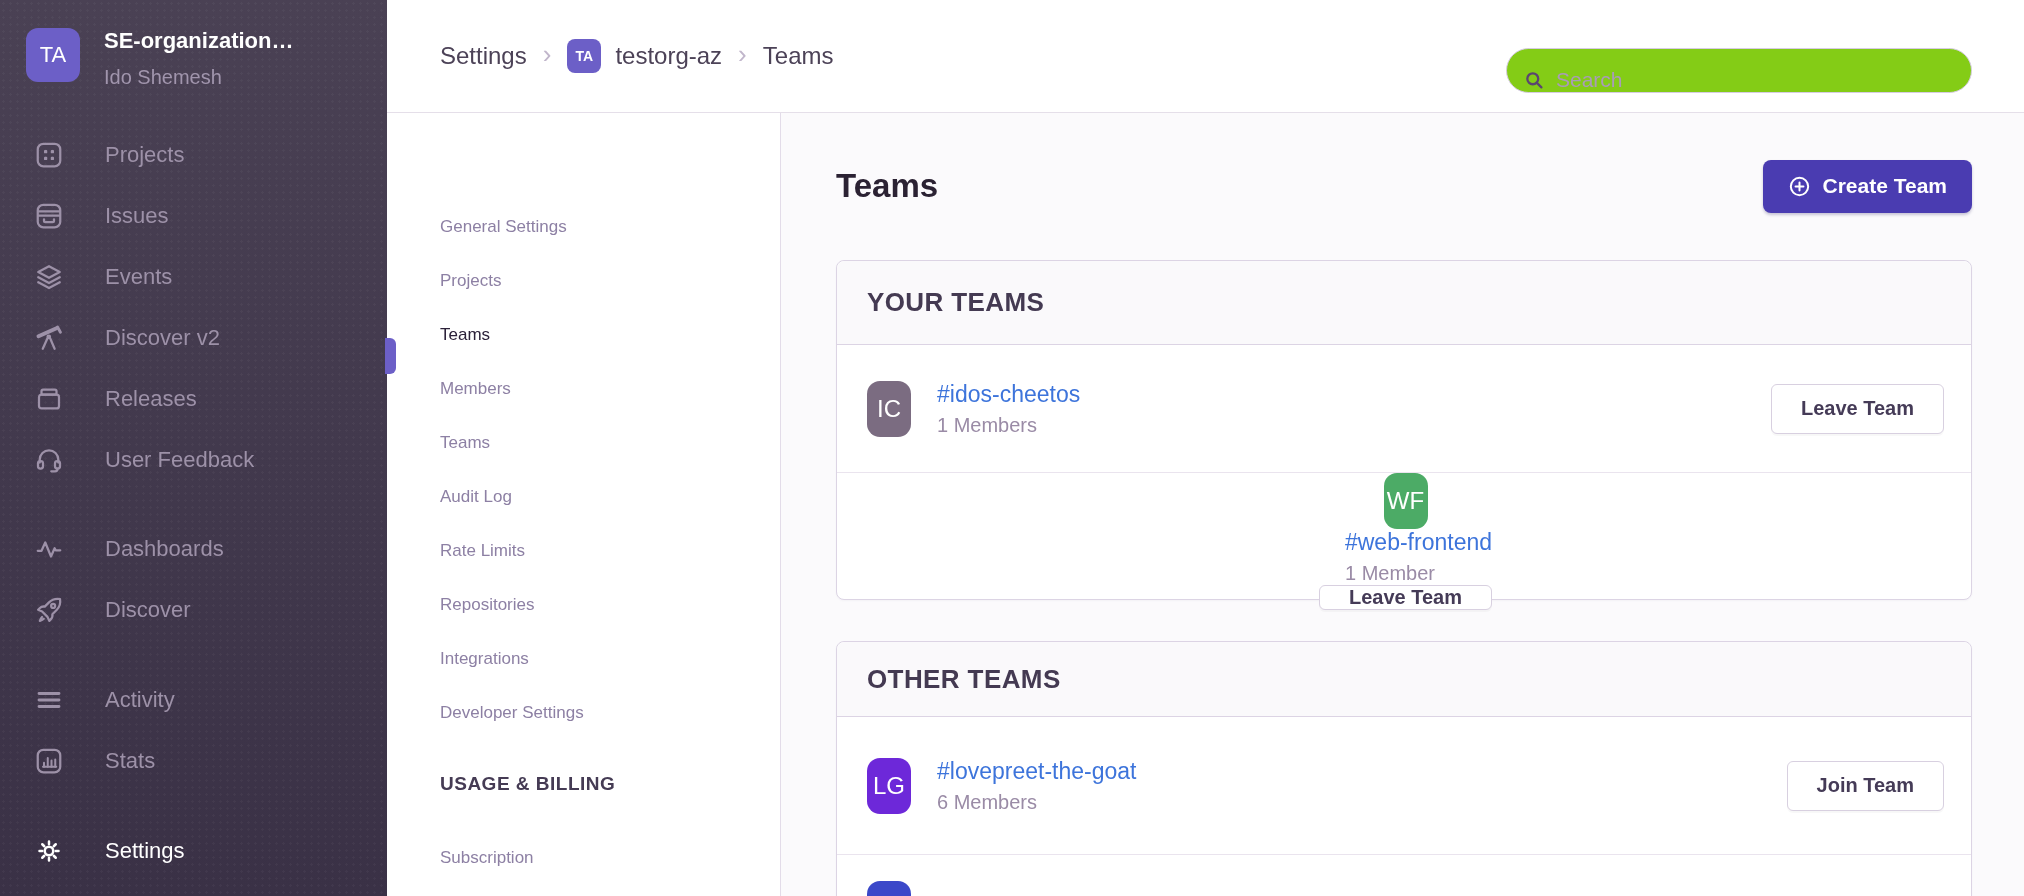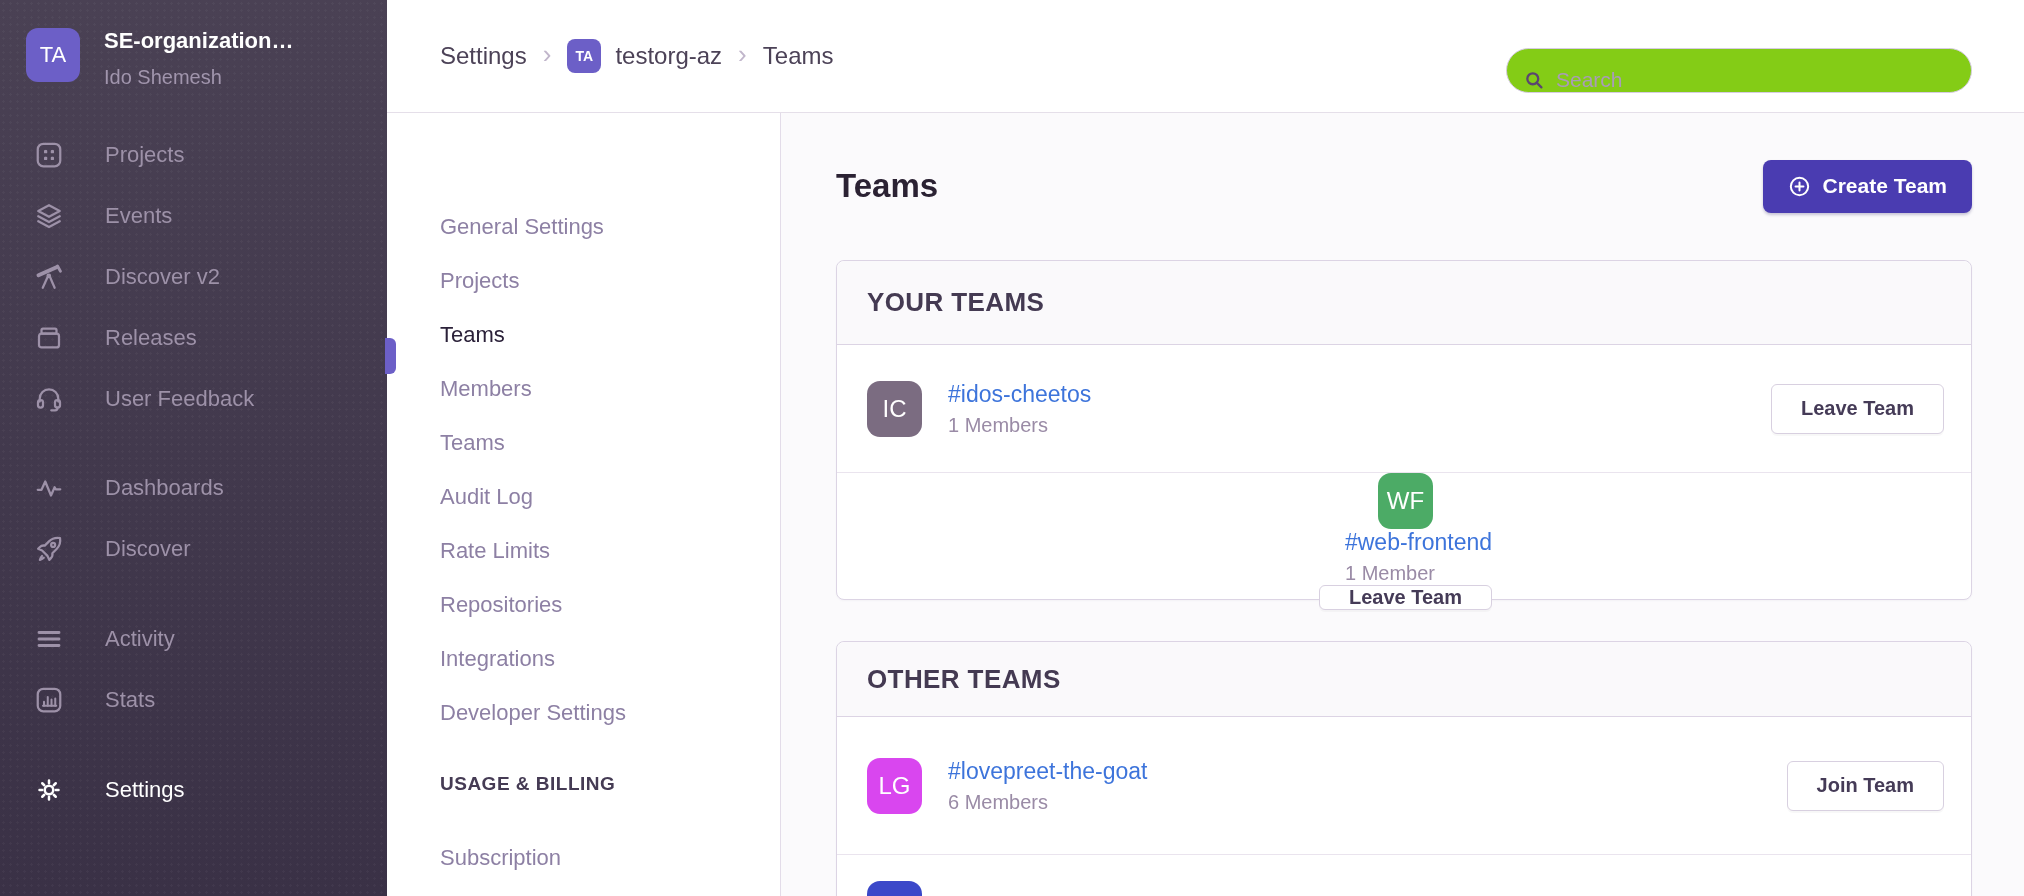--- a/index.html
+++ b/index.html
@@ -43,21 +43,21 @@
   .searchbox svg { width:23px; height:23px; flex:0 0 auto; }
   .searchbox input { border:none; outline:none; flex:1; font-size:21px; color:#4c4257;
     font-family:inherit; background:transparent; padding-right:16px; }
   .searchbox input::placeholder { color:#a99bb8; }
 
   
   .settings-nav { position:absolute; left:387px; top:113px; width:394px; bottom:0;
     background:#fff; border-right:1px solid #e3dce9; padding:50px 0 0 53px; }
   .sn-heading { font-size:19px; font-weight:700; color:#453b54; letter-spacing:0.5px; height:22px; }
   .sn-list { margin-top:37px; }
-  .sn-item { height:54px; display:flex; align-items:center; font-size:22px; color:#8d80a4; cursor:pointer; }
+  .sn-item { height:54px; display:flex; align-items:center; font-size:17px; color:#8d80a4; cursor:pointer; }
   .sn-item.active { color:#2b2139; }
   .sn-heading.second { margin-top:33px; }
   .sn-list.second { margin-top:-4px; }
   .sn-list.second .sn-item { margin-top:40px; }
 
   
   .content { position:absolute; left:781px; top:113px; right:0; bottom:0; overflow:hidden;
     background:#fbfafc; padding:0 52px 0 55px; }
   .title-row { margin-top:46px; height:54px; display:flex; align-items:center; justify-content:space-between; }
   .page-title { font-size:33px; font-weight:700; color:#2b2233; }
@@ -69,21 +69,21 @@
     box-shadow:0 1px 2px rgba(60,50,90,0.04); }
   .panel.second { margin-top:41px; }
   .panel-header { height:84px; background:#faf9fb; border-bottom:1px solid #dcd4e4;
     border-radius:8px 8px 0 0; display:flex; align-items:center; padding-left:30px;
     font-size:26px; font-weight:700; color:#443a52; letter-spacing:0.4px; }
   .panel-header.short { height:75px; }
   .team-row { height:127px; display:flex; align-items:center; padding:0 27px 0 30px; }
   .team-row + .team-row { border-top:1px solid #eae4ee;flex-direction:column; }
   .team-row.tall { height:137px; }
   .team-row.partial { height:120px; align-items:flex-start; padding-top:26px; }
-  .team-avatar { flex:0 0 auto; width:55px; height:56px; border-radius:13px; color:#fff;
+  .team-avatar { flex:0 0 auto; width:44px; height:56px; border-radius:13px; color:#fff;
     font-size:24px; display:flex; align-items:center; justify-content:center; }
   .team-info { margin-left:26px; flex:1; }
   .team-link { font-size:23px; color:#3d74db; text-decoration:none; cursor:pointer; display:inline-block; }
   .team-members { font-size:20px; color:#9a8ba6; margin-top:6px; }
   .btn-secondary { height:50px; padding:0 29px; background:#fff; border:1px solid #d8d0e0;
     border-radius:6px; font-size:20px; font-weight:700; color:#453b57; font-family:inherit;
     cursor:pointer; box-shadow:0 2px 1px rgba(0,0,0,0.03); }
 </style>
 </head>
 <body>
@@ -102,20 +102,30 @@
       <span class="icn">
         <svg viewBox="0 0 24 24" fill="none" stroke="currentColor" stroke-width="1.8" stroke-linecap="round" stroke-linejoin="round">
           <rect x="3" y="3" width="18" height="18" rx="4.5"></rect>
           <rect x="8" y="8" width="2.6" height="2.6" rx="0.7" fill="currentColor" stroke="none"></rect>
           <rect x="13.4" y="8" width="2.6" height="2.6" rx="0.7" fill="currentColor" stroke="none"></rect>
           <rect x="8" y="13.4" width="2.6" height="2.6" rx="0.7" fill="currentColor" stroke="none"></rect>
           <rect x="13.4" y="13.4" width="2.6" height="2.6" rx="0.7" fill="currentColor" stroke="none"></rect>
         </svg>
       </span>
       <span>Projects</span>
+    </div>
+    <div class="side-item">
+      <span class="icn">
+        <svg viewBox="0 0 24 24" fill="none" stroke="currentColor" stroke-width="1.8" stroke-linecap="round" stroke-linejoin="round">
+          <rect x="3" y="3" width="18" height="18" rx="4.5"></rect>
+          <path d="M3.4 8.2h17.2 M3.4 11.6h17.2"></path>
+          <path d="M8 14.6v1.2a1.1 1.1 0 0 0 1.1 1.1h5.8a1.1 1.1 0 0 0 1.1-1.1v-1.2"></path>
+        </svg>
+      </span>
+      <span>Issues</span>
     </div>
     <div class="side-item">
       <span class="icn">
         <svg viewBox="0 0 24 24" fill="none" stroke="currentColor" stroke-width="1.8" stroke-linecap="round" stroke-linejoin="round">
           <path d="M12 3.4 20.6 8 12 12.6 3.4 8Z"></path>
           <path d="M3.4 12.2 12 16.8l8.6-4.6"></path>
           <path d="M3.4 16.2 12 20.8l8.6-4.6"></path>
         </svg>
       </span>
       <span>Events</span>
@@ -271,21 +281,21 @@
         <a class="team-link">#web-frontend</a>
         <div class="team-members">1 Member</div>
       </div>
       <button class="btn-secondary">Leave Team</button>
     </div>
   </section>
 
   <section class="panel second">
     <div class="panel-header short">OTHER TEAMS</div>
     <div class="team-row tall">
-      <div class="team-avatar" style="background: #d946ef;">LG</div>
+      <div class="team-avatar" style="background: #6d28d9;">LG</div>
       <div class="team-info">
         <a class="team-link">#lovepreet-the-goat</a>
         <div class="team-members">6 Members</div>
       </div>
       <button class="btn-secondary">Join Team</button>
     </div>
     <div class="team-row partial">
       <div class="team-avatar" style="background: rgb(59, 72, 201);"></div>
       <div class="team-info">
         <a class="team-link"></a>

